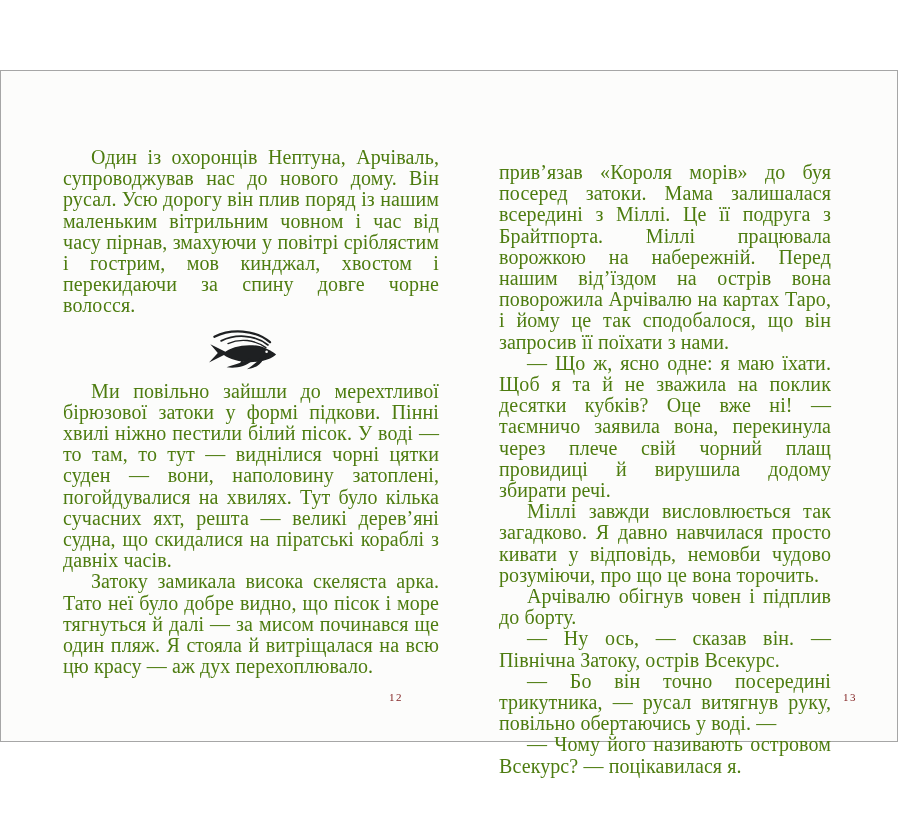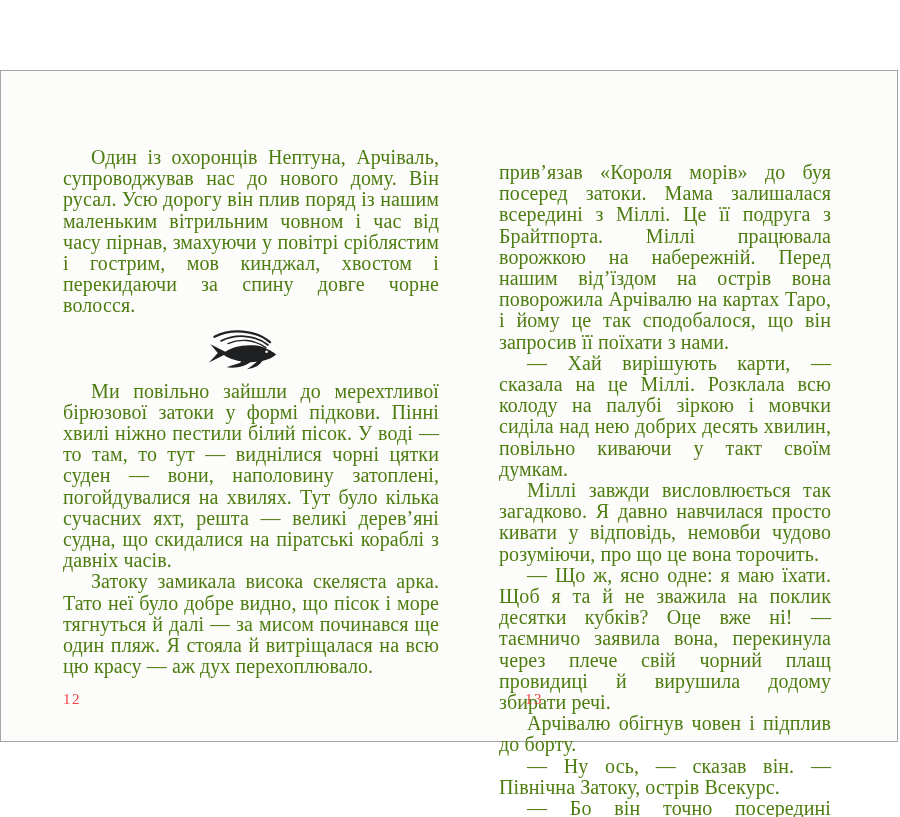--- a/index.html
+++ b/index.html
@@ -25,22 +25,22 @@
   .book-page.left{left:62px;width:376px;}
   .book-page.right{left:498px;width:332px;margin-top:15px;}
   .book-page p{margin:0;text-indent:28px;}
   .book-page p.continuation{text-indent:0;}
   .ornament-row{
     height:64px;
     display:flex;align-items:center;justify-content:center;
   }
   .page-number{
     position:absolute;top:620px;
-    text-align:left;
-    font-size:15px;letter-spacing:1.5px;color:#ef4444;
+    text-align:right;
+    font-size:11px;letter-spacing:1.5px;color:#7f1d1d;
   }
   .page-number.left{left:62px;width:340px;}
   .page-number.right{left:524px;width:332px;}
 </style>
 </head>
 <body>
 
 <div class="scan-area">
 
   <div class="book-page left">
@@ -64,23 +64,22 @@
         </g>
         <circle cx="93" cy="35" r="1.9" fill="#fcfcfb"></circle>
       </svg>
     </div>
     <p>Ми повільно зайшли до мерехтливої бірюзової затоки у формі підкови. Пінні хвилі ніжно пестили білий пісок. У воді — то там, то тут — виднілися чорні цятки суден — вони, наполовину затоплені, погойдувалися на хвилях. Тут було кілька сучасних яхт, решта — великі дерев’яні судна, що скидалися на піратські кораблі з давніх часів.</p>
     <p>Затоку замикала висока скеляста арка. Тато неї було добре видно, що пісок і море тягнуться й далі — за мисом починався ще один пляж. Я стояла й витріщалася на всю цю красу — аж дух перехоплювало.</p>
   </div>
 
   <div class="book-page right">
     <p class="continuation">прив’язав «Короля морів» до буя посеред затоки. Мама залишалася всередині з Міллі. Це її подруга з Брайтпорта. Міллі працювала ворожкою на набережній. Перед нашим від’їздом на острів вона поворожила Арчівалю на картах Таро, і йому це так сподобалося, що він запросив її поїхати з нами.</p>
-    <p>— Хай вирішують карти, — сказала на це Міллі. Розклала всю колоду на палубі зіркою і мовчки сиділа над нею добрих десять хвилин, повільно киваючи у такт своїм думкам.</p>
+    <p>— Що ж, ясно одне: я маю їхати. Щоб я та й не зважила на поклик десятки кубків? Оце вже ні! — таємничо заявила вона, перекинула через плече свій чорний плащ провидиці й вирушила додому збирати речі.</p>
     <p>Міллі завжди висловлюється так загадково. Я давно навчилася просто кивати у відповідь, немовби чудово розуміючи, про що це вона торочить.</p>
-    <p>— Що ж, ясно одне: я маю їхати. Щоб я та й не зважила на поклик десятки кубків? Оце вже ні! — таємничо заявила вона, перекинула через плече свій чорний плащ провидиці й вирушила додому збирати речі.</p>
     <p>Арчівалю обігнув човен і підплив до борту.</p>
     <p>— Ну ось, — сказав він. — Північна Затоку, острів Всекурс.</p>
     <p>— Бо він точно посередині трикутника, — русал витягнув руку, повільно обертаючись у воді. —</p>
     <p>— Чому його називають островом Всекурс? — поцікавилася я.</p>
   </div>
 
   <div class="page-number left">12</div>
   <div class="page-number right">13</div>
 
 </div>

